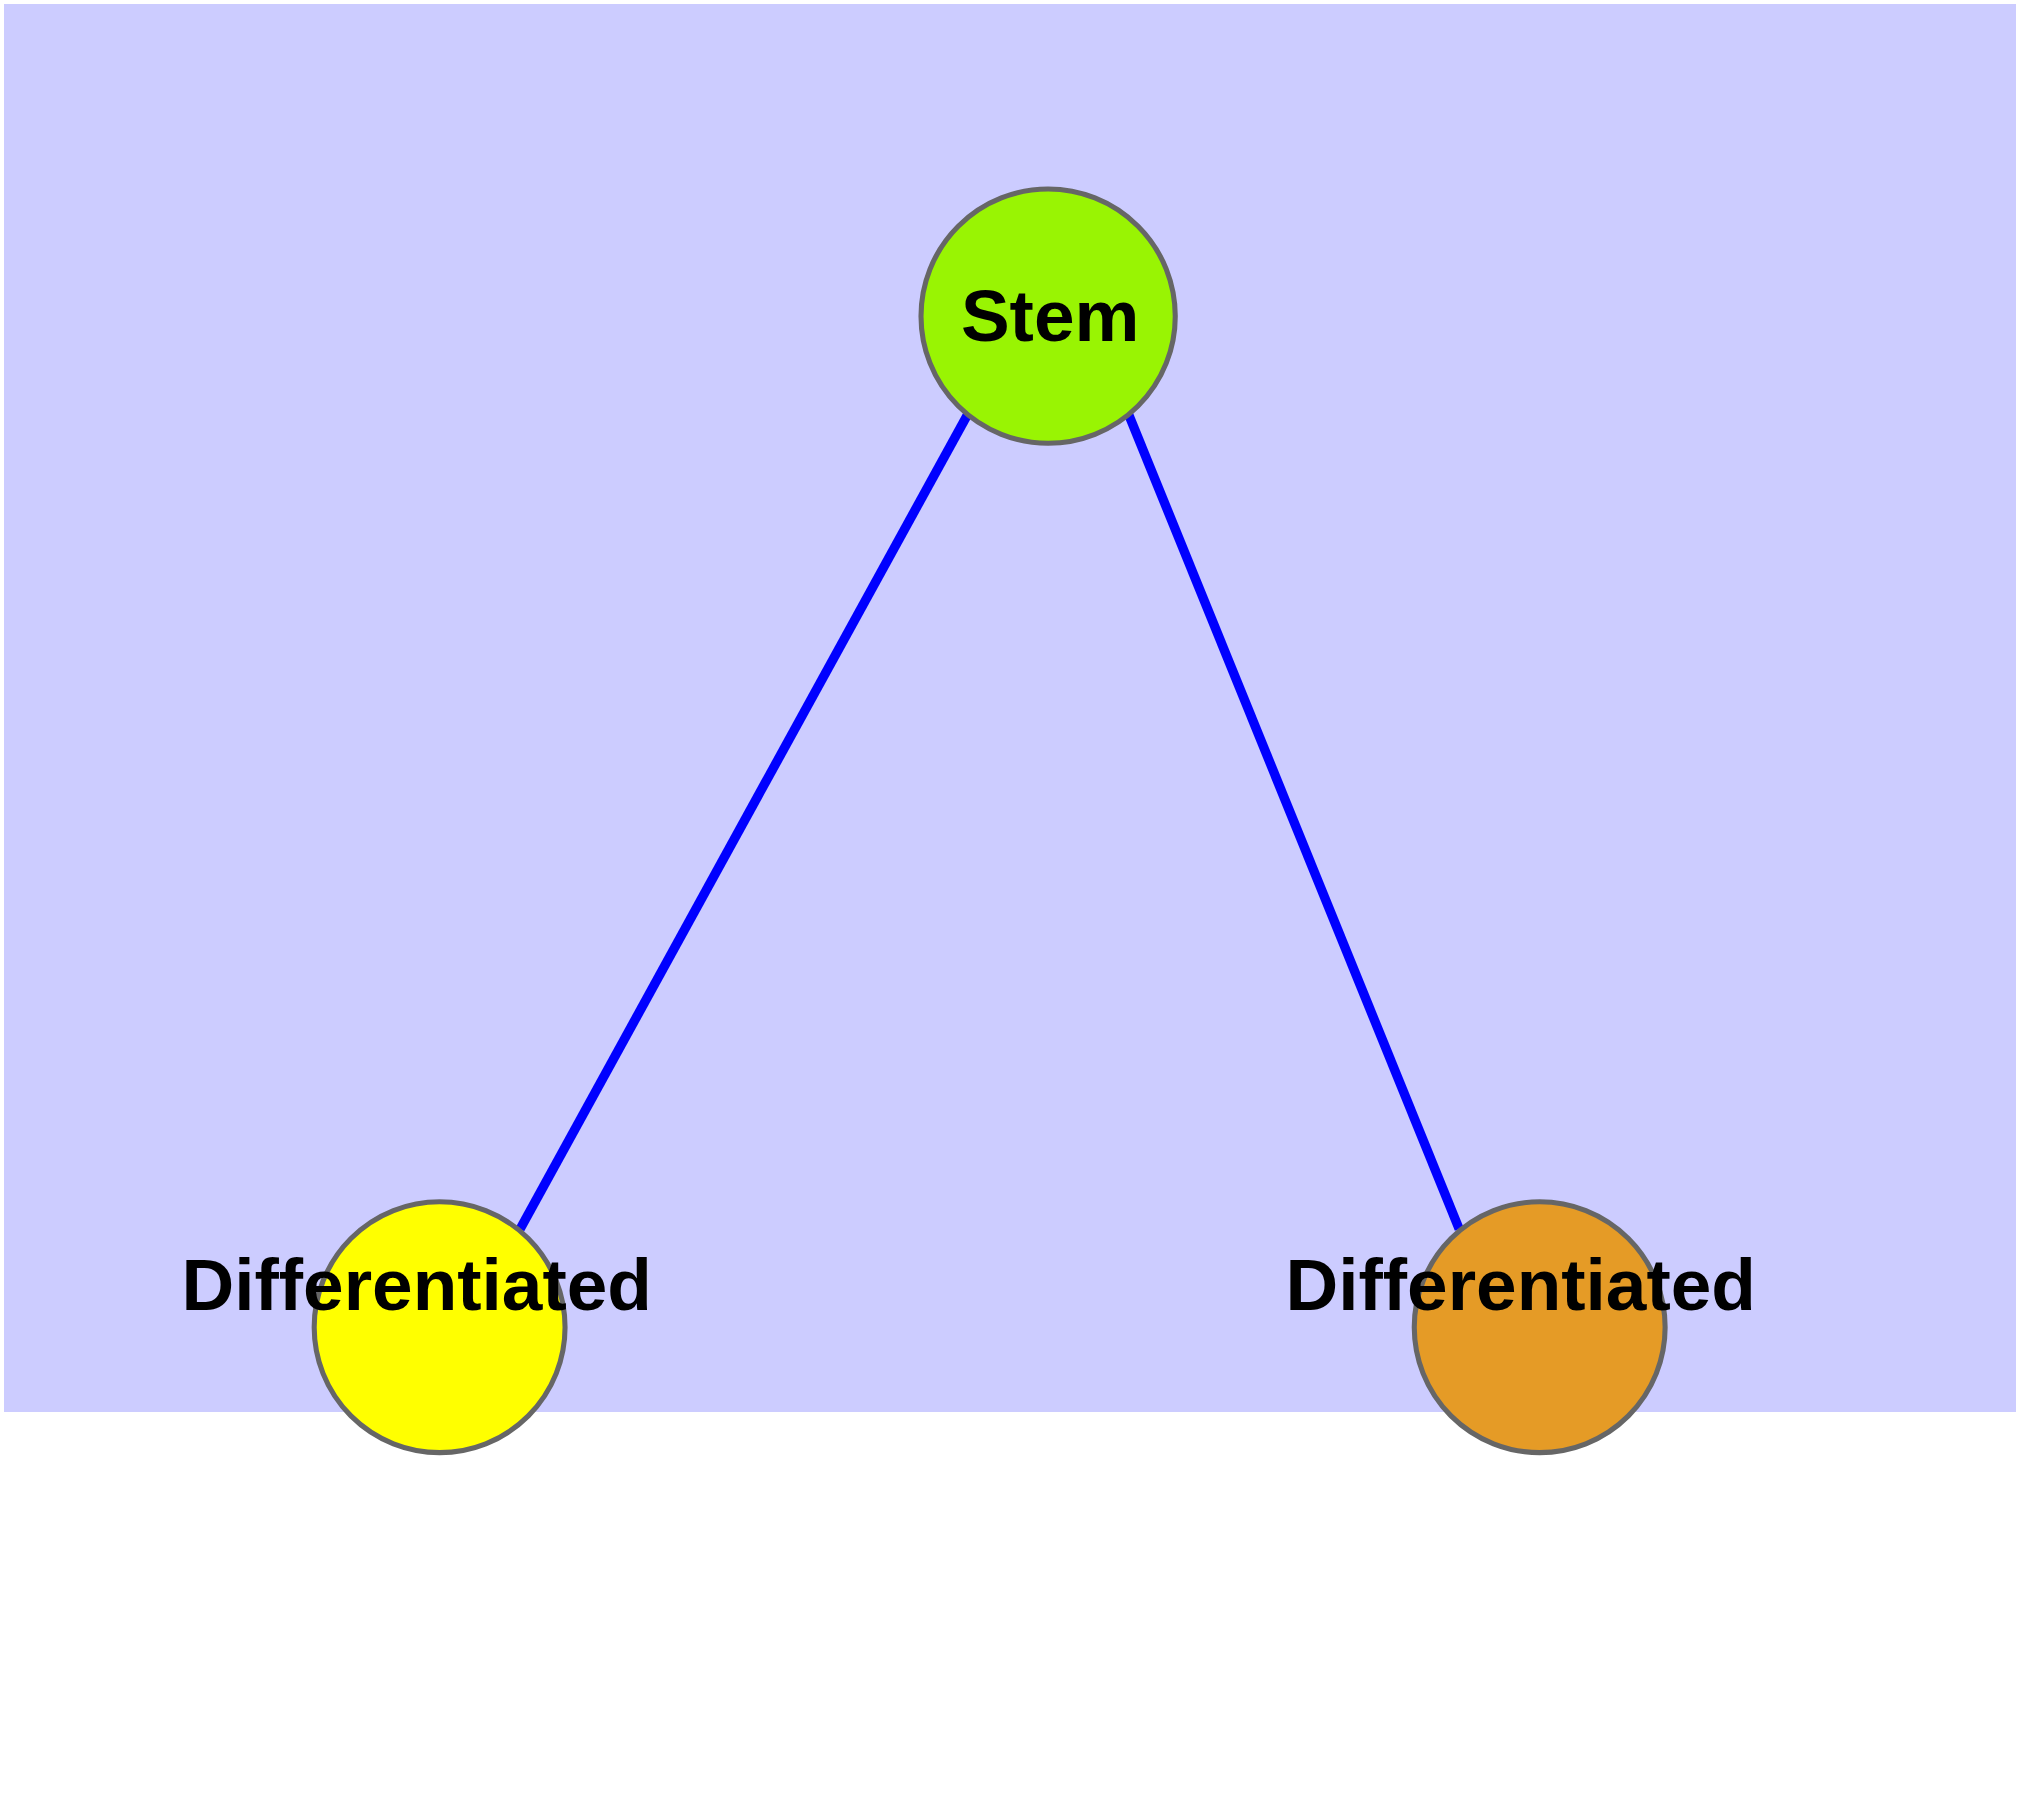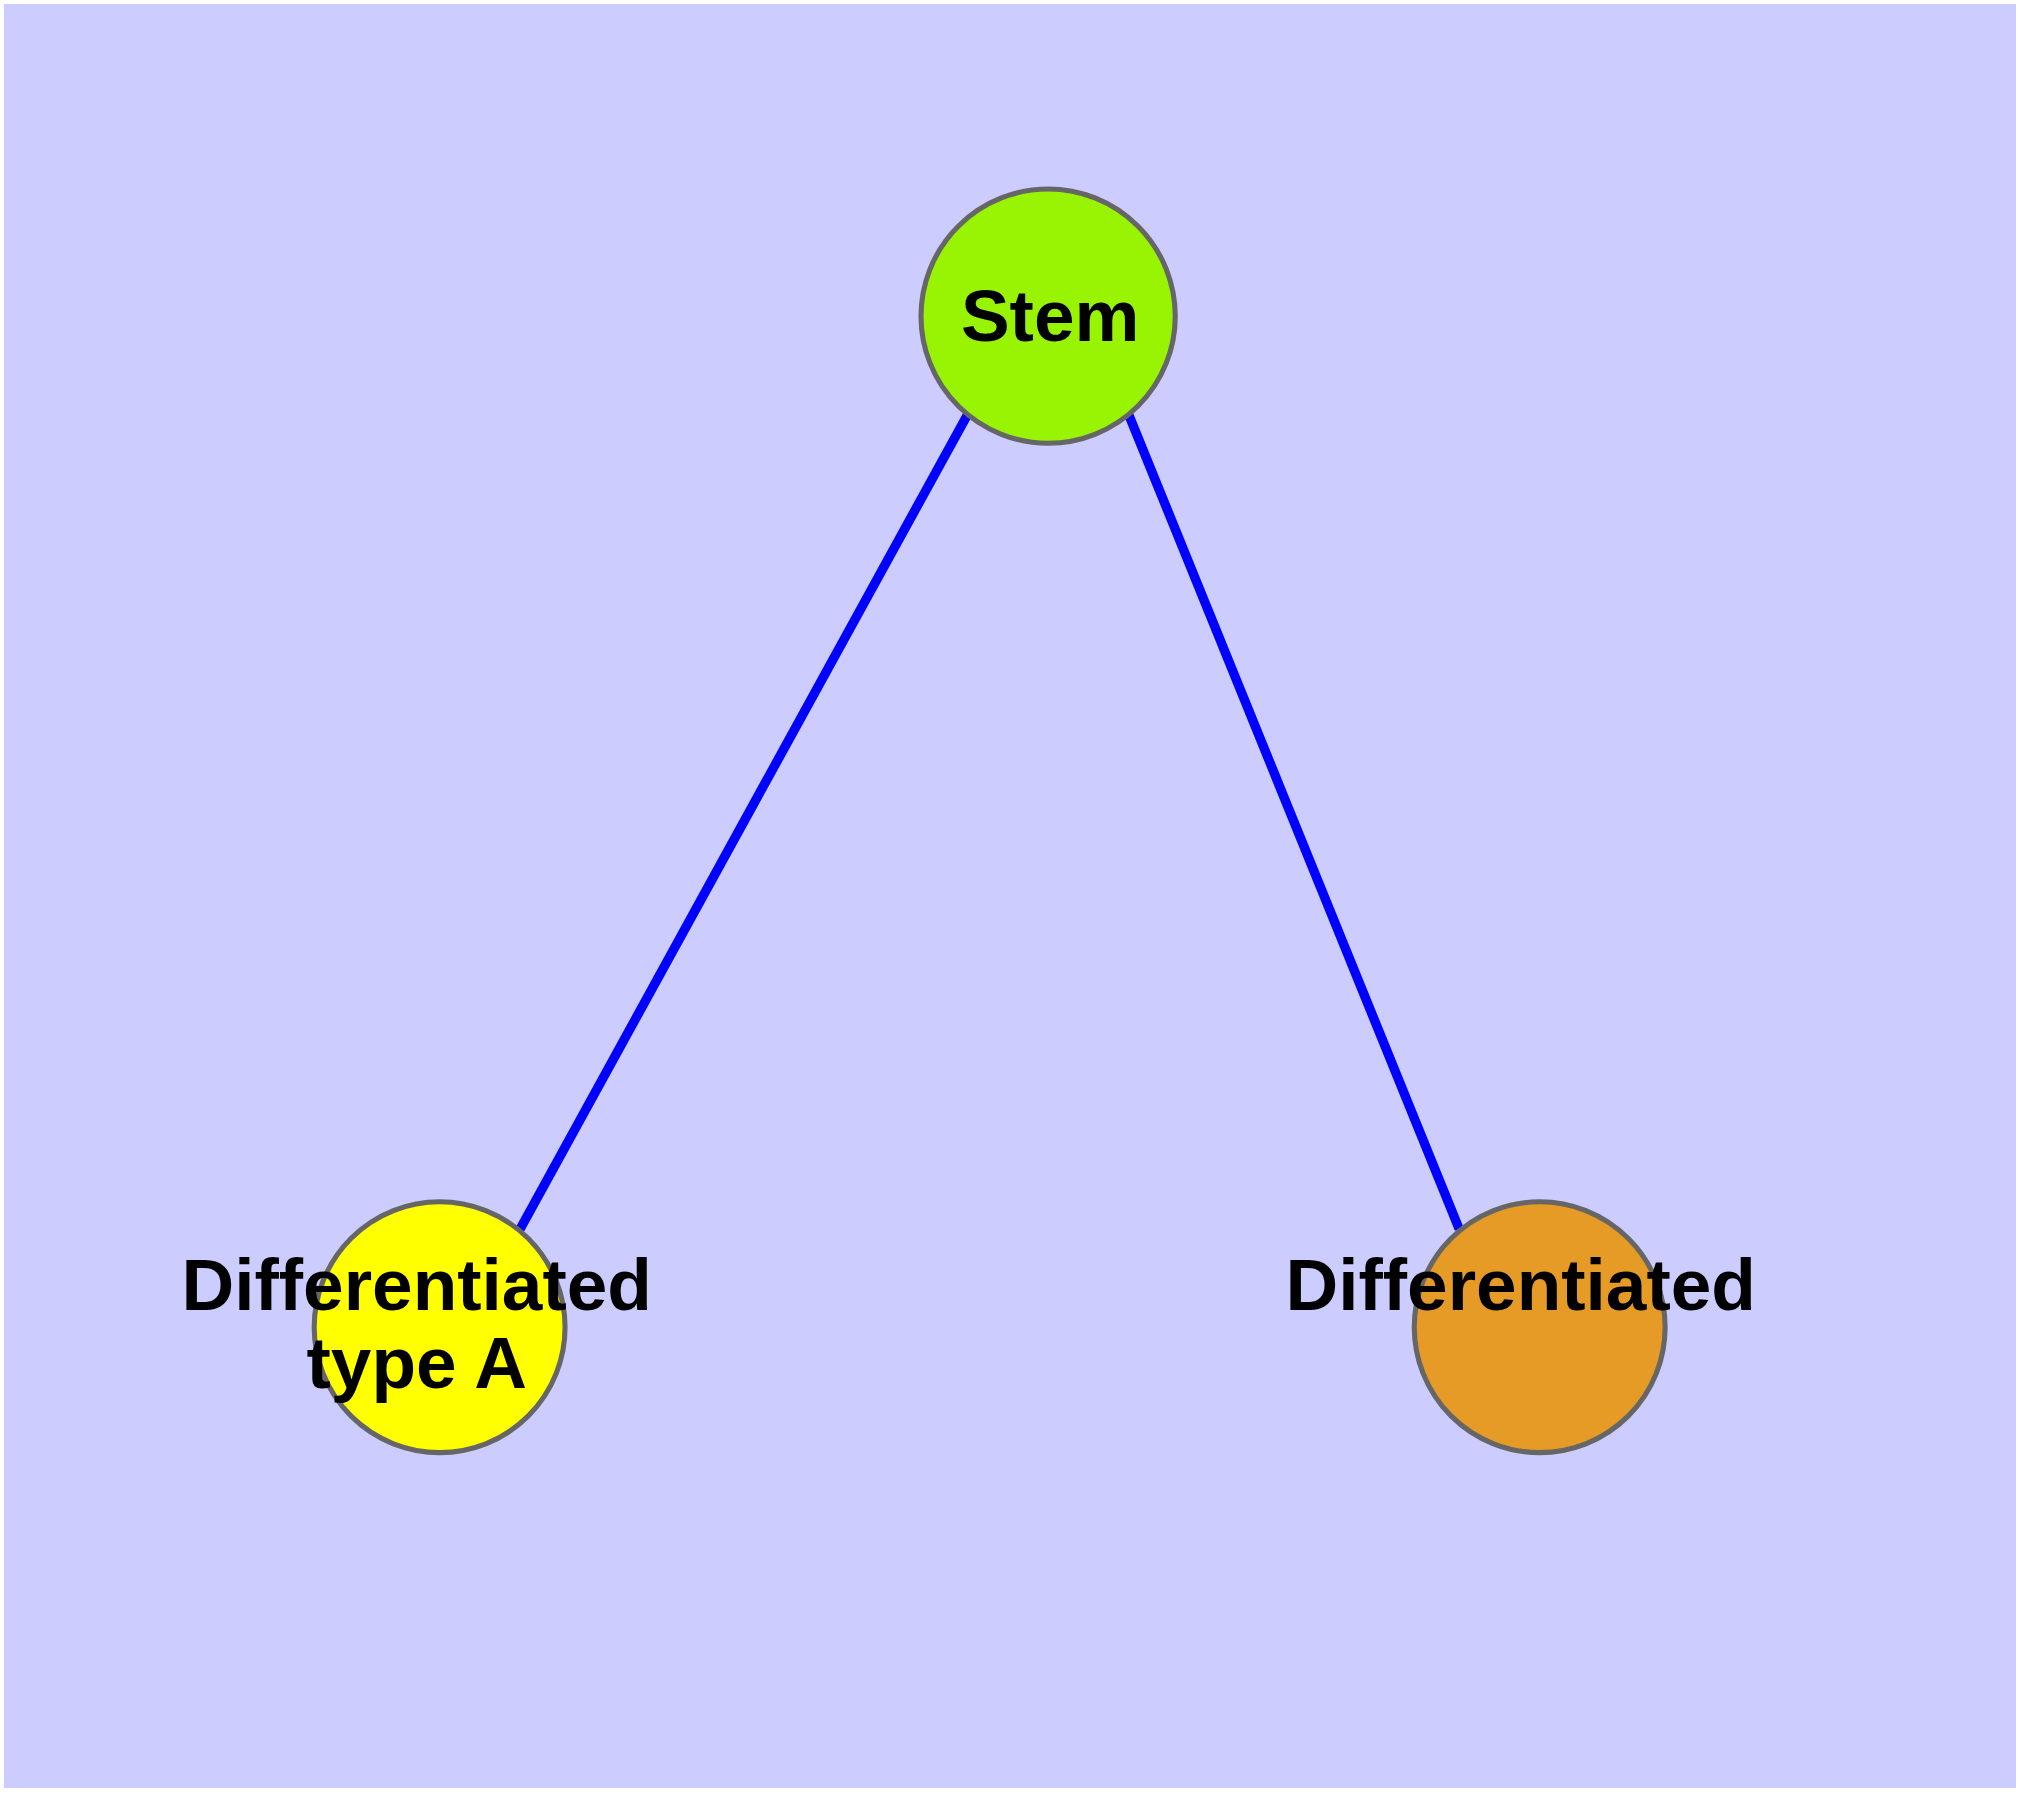--- a/index.html
+++ b/index.html
@@ -12,21 +12,21 @@
     height: 1812px;
     overflow: hidden;
     font-family: "Liberation Sans", sans-serif;
   }
 
   #graph-canvas {
     position: absolute;
     left: 4.2px;
     top: 4.2px;
     width: 2012px;
-    height: 1784px;
+    height: 1408px;
     background: #ccccff;
   }
 
   #graph-svg {
     position: absolute;
     left: 0;
     top: 0;
     width: 2012px;
     height: 1804px;
     display: block;
@@ -78,18 +78,18 @@
 
     <g>
       <circle cx="1232" cy="368" r="150" fill="#99f403" stroke="#666666" stroke-width="6"></circle>
       <circle cx="514" cy="1561" r="148" fill="#ffff00" stroke="#666666" stroke-width="6"></circle>
       <circle cx="1812" cy="1561" r="148" fill="#e59b26" stroke="#666666" stroke-width="6"></circle>
     </g>
   </svg>
 
   <div class="node-label" id="label-stem">Stem</div>
 
-  <div class="node-label" id="label-diff-a"><span>Differentiated</span><br><span>type A</span></div>
+  <div class="node-label" id="label-diff-a"><span>Differentiated</span><br></div>
 
   <div class="node-label" id="label-diff-b"><span>Differentiated</span><br></div>
 
 </div>
 
 
 </body></html>

